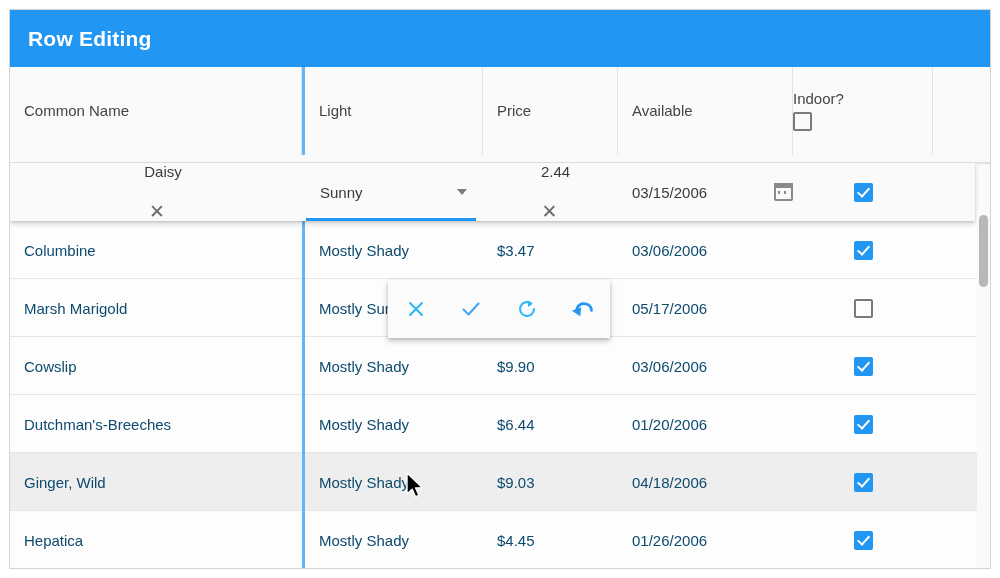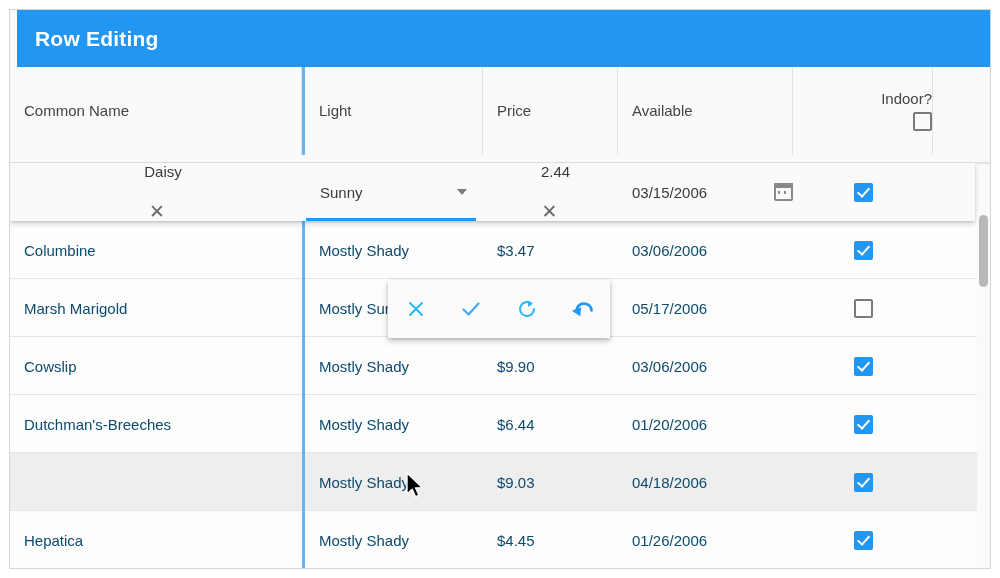--- a/index.html
+++ b/index.html
@@ -15,21 +15,21 @@
     position: absolute;
     left: 9px; top: 9px;
     width: 982px; height: 560px;
     background: #fafafa;
     border: 1px solid #d4d4d4;
     overflow: hidden;
   }
 
   
   #title-bar {
-    position: absolute; left: 7px; top: 0;
+    position: absolute; left: 0; top: 0;
     width: 982px; height: 57px;
     background: #2196f3;
     display: flex; align-items: center;
   }
   #title-text {
     margin-left: 18px;
     color: #ffffff;
     font-size: 21px;
     font-weight: bold;
     letter-spacing: .2px;
@@ -52,21 +52,21 @@
     z-index: 6;
   }
   .hcell {
     position: absolute; top: 0; height: 88px;
     display: flex; flex-direction: column; justify-content: center;
     font-size: 15px; color: #444;
     border-right: 1px solid #e3e3e3;
     padding-left: 14px;
   }
   .hcell.nb { border-right: none; }
-  .hcell.centered { align-items: flex-end; padding-left: 0; }
+  .hcell.centered { align-items: flex-start; padding-left: 0; }
   .hcell-label { line-height: 1.1; }
   .hcell.centered .hcell-label { margin-bottom: 5px; }
 
   
   .freeze-line {
     position: absolute;
     width: 3px;
     background: #64b5f6;
     z-index: 7;
   }
@@ -281,20 +281,21 @@
         <div class="cell" style="left:0;width:292px;">Dutchman's-Breeches</div>
         <div class="cell" style="left:295px;width:178px;">Mostly Shady</div>
         <div class="cell" style="left:473px;width:135px;">$6.44</div>
         <div class="cell" style="left:608px;width:175px;">01/20/2006</div>
         <div class="cell centered" style="left:783px;width:140px;">
           <span class="cbx on"></span>
         </div>
       </div>
 
       <div class="row hover">
+        <div class="cell" style="left:0;width:292px;">Ginger, Wild</div>
         <div class="cell" style="left:295px;width:178px;">Mostly Shady</div>
         <div class="cell" style="left:473px;width:135px;">$9.03</div>
         <div class="cell" style="left:608px;width:175px;">04/18/2006</div>
         <div class="cell centered" style="left:783px;width:140px;">
           <span class="cbx on"></span>
         </div>
       </div>
 
       <div class="row">
         <div class="cell" style="left:0;width:292px;">Hepatica</div>

